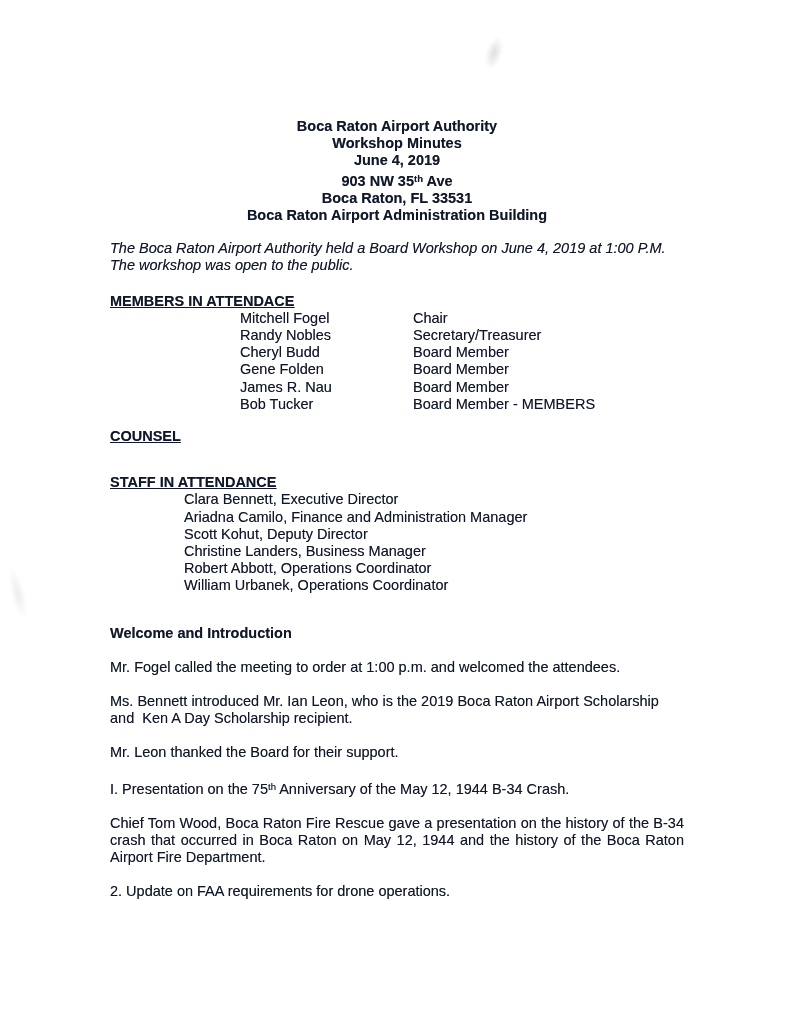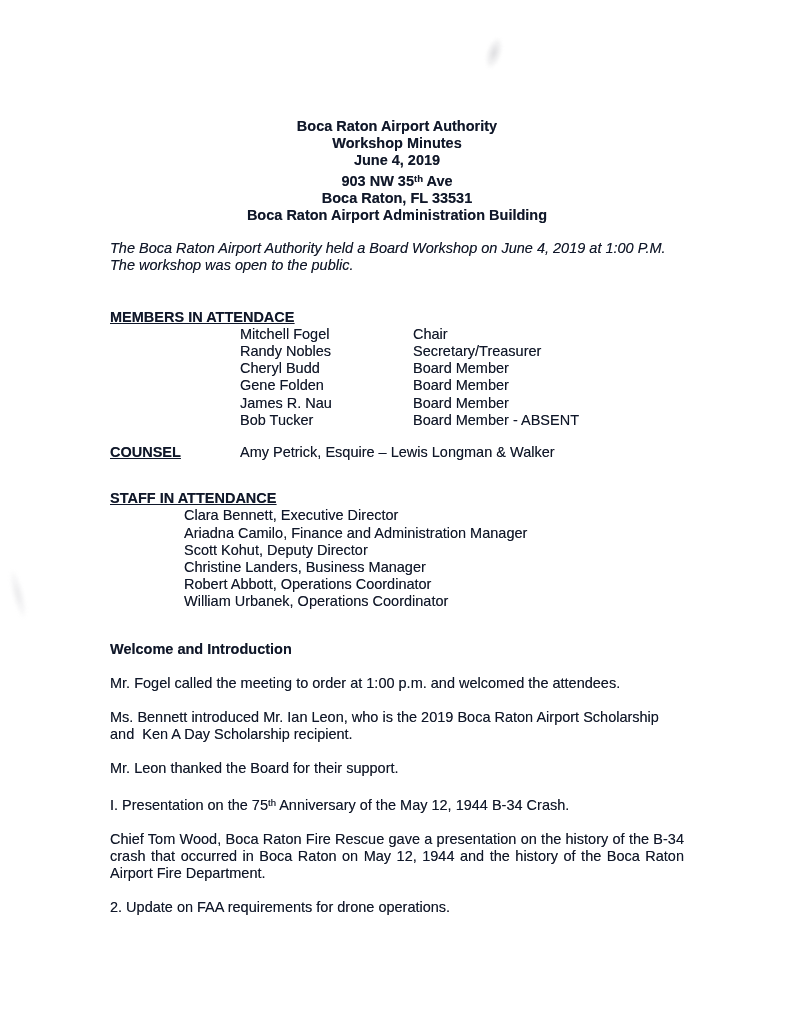--- a/index.html
+++ b/index.html
@@ -24,21 +24,21 @@
   }
   .doc-header { text-align: center; font-weight: bold; margin-bottom: 16px; }
   .sup { font-size: 9.5px; vertical-align: 4px; }
   .para { margin-top: 17px; }
   .para.first { margin-top: 16px; font-style: italic; }
   .justify { text-align: justify; }
   .prewrap { white-space: pre-wrap; }
   .section-heading {
     font-weight: bold;
     text-decoration: underline;
-    margin-top: 34px;
+    margin-top: 18px;
   }
   .section-heading.gap-lg { margin-top: 29px; }
   .att-row { display: flex; }
   .att-name { margin-left: 130px; width: 173px; flex: 0 0 173px; }
   .att-role { flex: 1; }
   .counsel-row { display: flex; margin-top: 15px; }
   .counsel-label {
     width: 130px; flex: 0 0 130px;
     font-weight: bold;
   }
@@ -98,27 +98,26 @@
       <div class="att-row">
         <span class="att-name">Gene Folden</span>
         <span class="att-role">Board Member</span>
       </div>
       <div class="att-row">
         <span class="att-name">James R. Nau</span>
         <span class="att-role">Board Member</span>
       </div>
       <div class="att-row">
         <span class="att-name">Bob Tucker</span>
-        <span class="att-role">Board Member - ABSENT</span>
+        <span class="att-role">Board Member - MEMBERS</span>
       </div>
     </div>
 
     <div class="counsel-row">
       <span class="counsel-label"><span>COUNSEL</span></span>
-      <span>Amy Petrick, Esquire – Lewis Longman &amp; Walker</span>
     </div>
 
     <div class="section-heading gap-lg">STAFF IN ATTENDANCE</div>
     <div>
       <div class="staff-row">Clara Bennett, Executive Director</div>
       <div class="staff-row">Ariadna Camilo, Finance and Administration Manager</div>
       <div class="staff-row">Scott Kohut, Deputy Director</div>
       <div class="staff-row">Christine Landers, Business Manager</div>
       <div class="staff-row">Robert Abbott, Operations Coordinator</div>
       <div class="staff-row">William Urbanek, Operations Coordinator</div>

